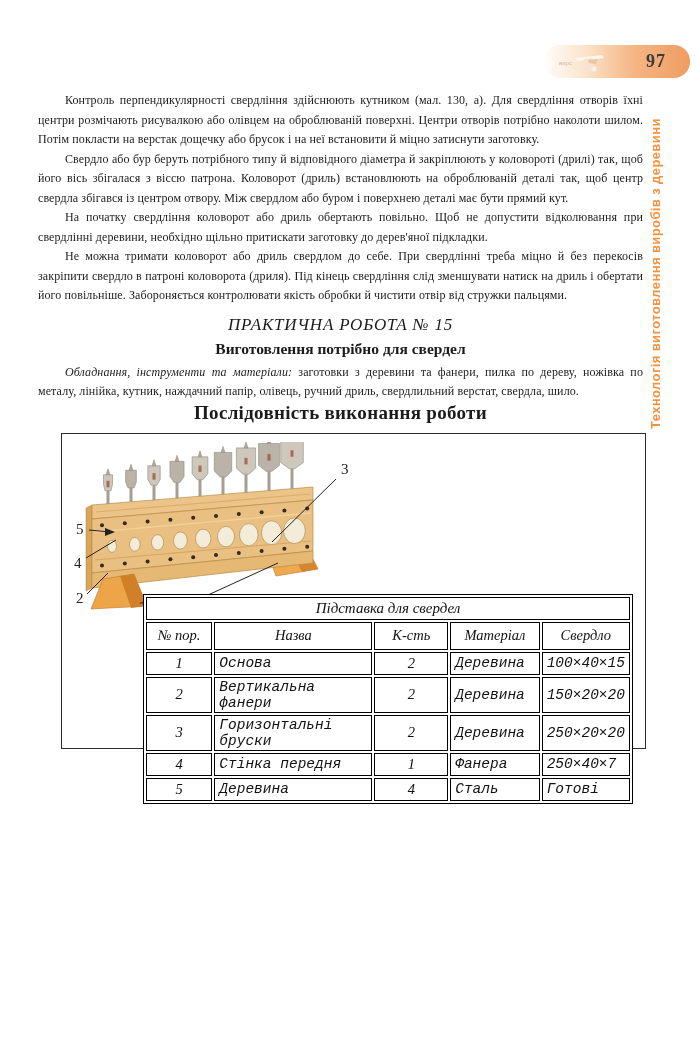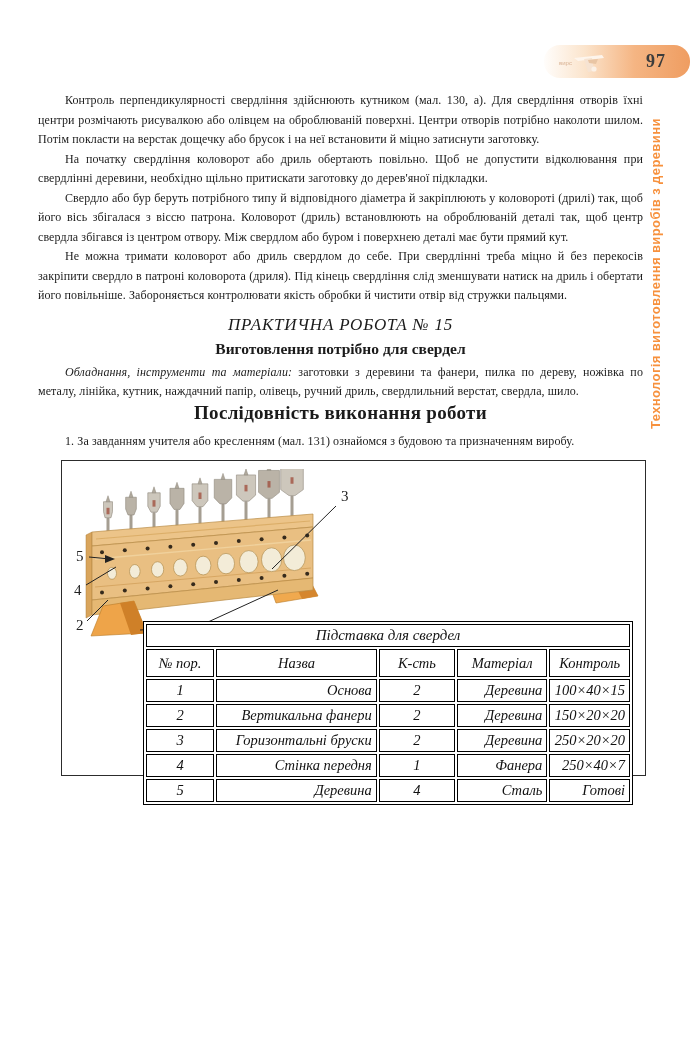--- a/index.html
+++ b/index.html
@@ -57,21 +57,21 @@
   table.parts{
     position:absolute;left:81px;top:160px;width:490px;
     border:1px solid #000;border-spacing:2px;background:#fff;
     font-style:italic;font-size:14.5px;color:#111;
     font-family:"Liberation Serif","DejaVu Serif",serif;
   }
   table.parts td{border:1px solid #000;padding:1px 4px;height:19px;}
   td.t-title{text-align:center;font-size:15px;height:22px;}
   tr.t-head td{text-align:center;height:24px;}
   td.c-num,td.c-qty{text-align:center;}
-  td.c-name,td.c-mat,td.c-note{text-align:right;padding-left:9px;}
+  td.c-name,td.c-mat,td.c-note{text-align:left;padding-left:9px;font-family:Liberation Mono, monospace;}
 
   .caption{
     margin-top:9px;text-align:center;
     font-family:"Liberation Sans","DejaVu Sans",sans-serif;
     font-size:14.5px;color:#1f1f1f;
   }
   .cap-bold{font-weight:bold;}
 
   svg text.fig-label{
     font-family:"Liberation Serif",serif;font-size:15px;fill:#222;
@@ -91,32 +91,31 @@
       <circle cx="36" cy="21" r="2.6" fill="#fbf1e7"></circle>
     </svg>
     <span class="page-num">97</span>
   </div>
 
   <div class="sidebar-text">Технологія виготовлення виробів з деревини</div>
 
   <div class="content">
 
     <p class="body">Контроль перпендикулярності свердління здійснюють кутником (мал. 130, а). Для свердління отворів їхні центри розмічають рисувалкою або олівцем на оброблюваній поверхні. Центри отворів потрібно наколоти шилом. Потім покласти на верстак дощечку або брусок і на неї встановити й міцно затиснути заготовку.</p>
+    <p class="body">Свердло або бур беруть потрібного типу й відповідного діаметра й закріплюють у коловороті (дрилі) так, щоб його вісь збігалася з віссю патрона. Коловорот (дриль) встановлюють на оброблюваній деталі так, щоб центр свердла збігався із центром отвору. Між свердлом або буром і поверхнею деталі має бути прямий кут.</p>
     <p class="body">На початку свердління коловорот або дриль обертають повільно. Щоб не допустити відколювання при свердлінні деревини, необхідно щільно притискати заготовку до дерев'яної підкладки.</p>
-    <p class="body">Свердло або бур беруть потрібного типу й відповідного діаметра й закріплюють у коловороті (дрилі) так, щоб його вісь збігалася з віссю патрона. Коловорот (дриль) встановлюють на оброблюваній деталі так, щоб центр свердла збігався із центром отвору. Між свердлом або буром і поверхнею деталі має бути прямий кут.</p>
     <p class="body">Не можна тримати коловорот або дриль свердлом до себе. При свердлінні треба міцно й без перекосів закріпити свердло в патроні коловорота (дриля). Під кінець свердління слід зменшувати натиск на дриль і обертати його повільніше. Забороняється контролювати якість обробки й чистити отвір від стружки пальцями.</p>
 
     <div class="pw-title">ПРАКТИЧНА РОБОТА № 15</div>
     <div class="pw-sub">Виготовлення потрібно для свердел</div>
 
     <p class="body equip"><span class="ital">Обладнання, інструменти та матеріали:</span><span> заготовки з деревини та фанери, пилка по дереву, ножівка по металу, лінійка, кутник, наждачний папір, олівець, ручний дриль, свердлильний верстат, свердла, шило.</span></p>
 
     <div class="seq-title">Послідовність виконання роботи</div>
 
-    <p class="body step">1. За завданням учителя або кресленням (мал. 131) ознайомся з будовою та призначенням виробу.</p>
 
     <div class="figure-box">
 
       <svg class="stand-svg" width="300" height="172" viewBox="0 0 300 172">
 
         <g id="bits">
             <rect x="36.5" y="48.704" width="3" height="23" fill="#a59e92"></rect>
             <polygon points="35,48.704 33.5,42.704 33.5,32.704 42.5,32.704 42.5,42.704 41,48.704" fill="#cdc7bc" stroke="#8f887c" stroke-width="0.6"></polygon>
             <polygon points="36,32.704 38,26.704 40,32.704" fill="#b0a99d" stroke="#8f887c" stroke-width="0.5"></polygon>
             <rect x="36.5" y="38.784" width="3" height="6.5" fill="#9d4a38" opacity="0.75"></rect>
@@ -235,21 +234,21 @@
         </colgroup>
         <tbody>
           <tr>
             <td class="t-title" colspan="5">Підставка для свердел</td>
           </tr>
           <tr class="t-head">
             <td>№ пор.</td>
             <td>Назва</td>
             <td>К-сть</td>
             <td>Матеріал</td>
-            <td>Контроль</td>
+            <td>Свердло</td>
           </tr>
           <tr>
             <td class="c-num">1</td>
             <td class="c-name">Основа</td>
             <td class="c-qty">2</td>
             <td class="c-mat">Деревина</td>
             <td class="c-note">100×40×15</td>
           </tr>
           <tr>
             <td class="c-num">2</td>

